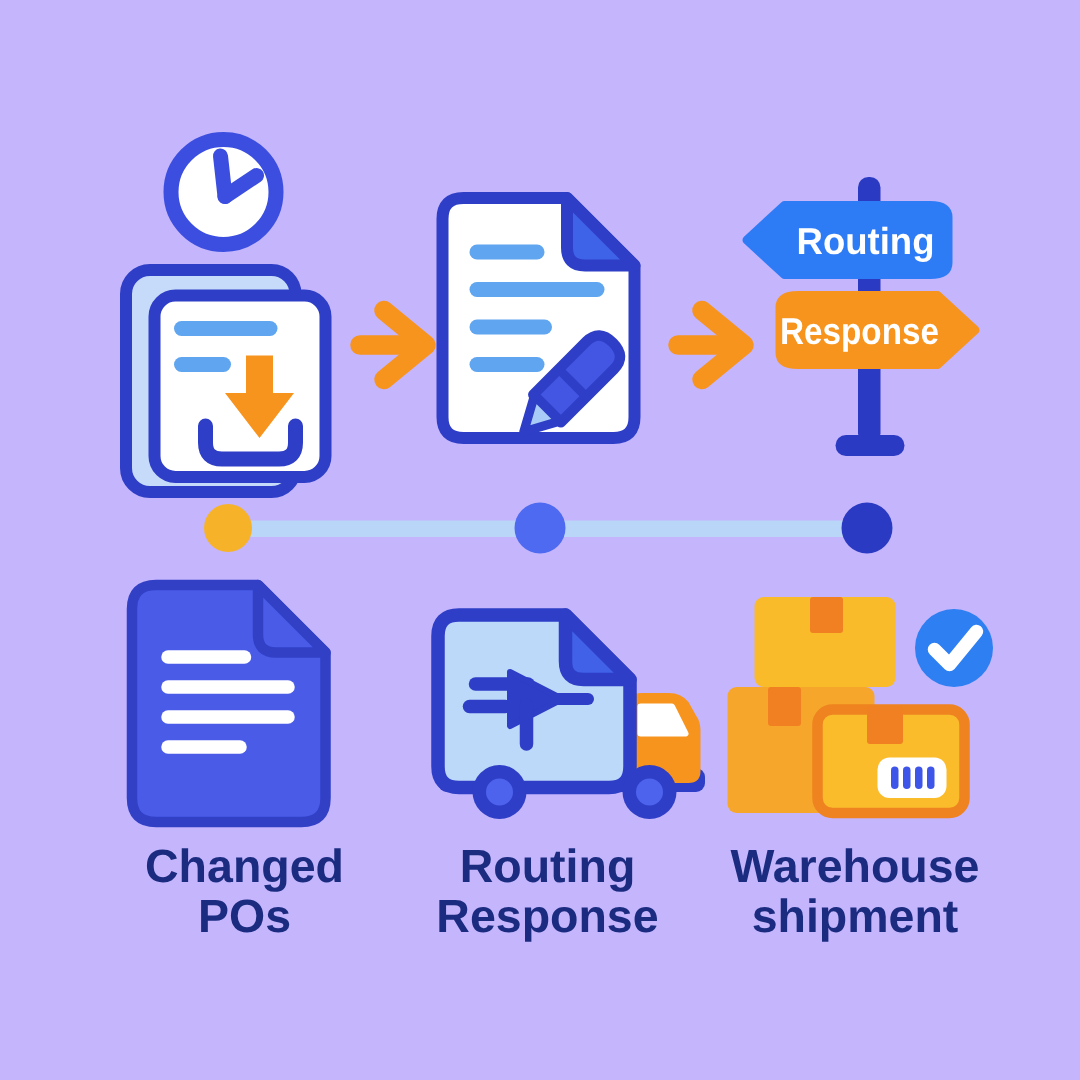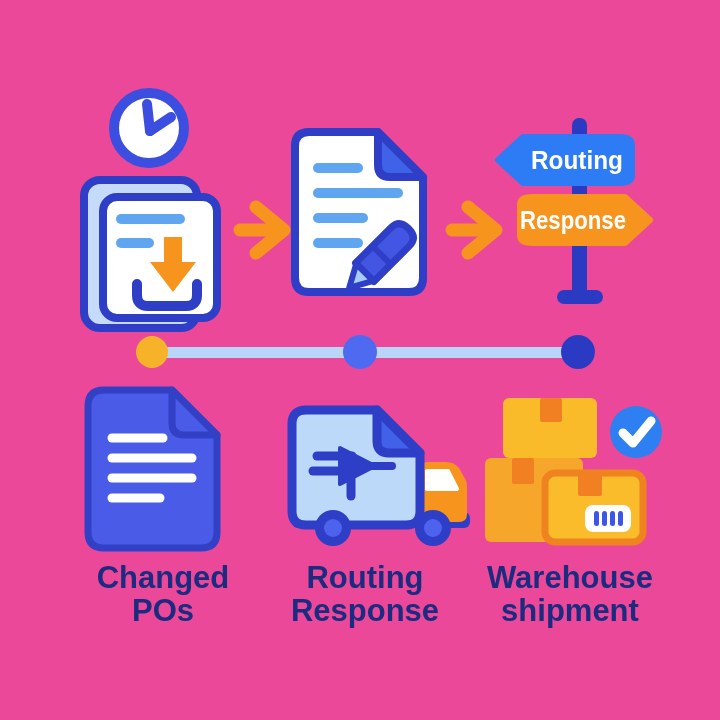--- a/index.html
+++ b/index.html
@@ -1,16 +1,16 @@
 <!DOCTYPE html>
 <html><head>
 <meta charset="utf-8">
 <style>
   html,body{margin:0;padding:0;background:#ffffff;}
-  .canvas{position:relative;width:720px;height:720px;background:#ec4899;overflow:hidden;
+  .canvas{position:relative;width:720px;height:720px;background:#c4b5fd;overflow:hidden;
           font-family:"Liberation Sans",sans-serif;}
   svg{display:block;}
   .item-label{font-family:"Liberation Sans",sans-serif;font-weight:bold;font-size:31px;
               fill:#1B2C80;text-anchor:middle;}
   .sign-text{font-family:"Liberation Sans",sans-serif;font-weight:bold;font-size:25px;
              fill:#FFFFFF;text-anchor:middle;}
 </style>
 </head>
 <body>
 

